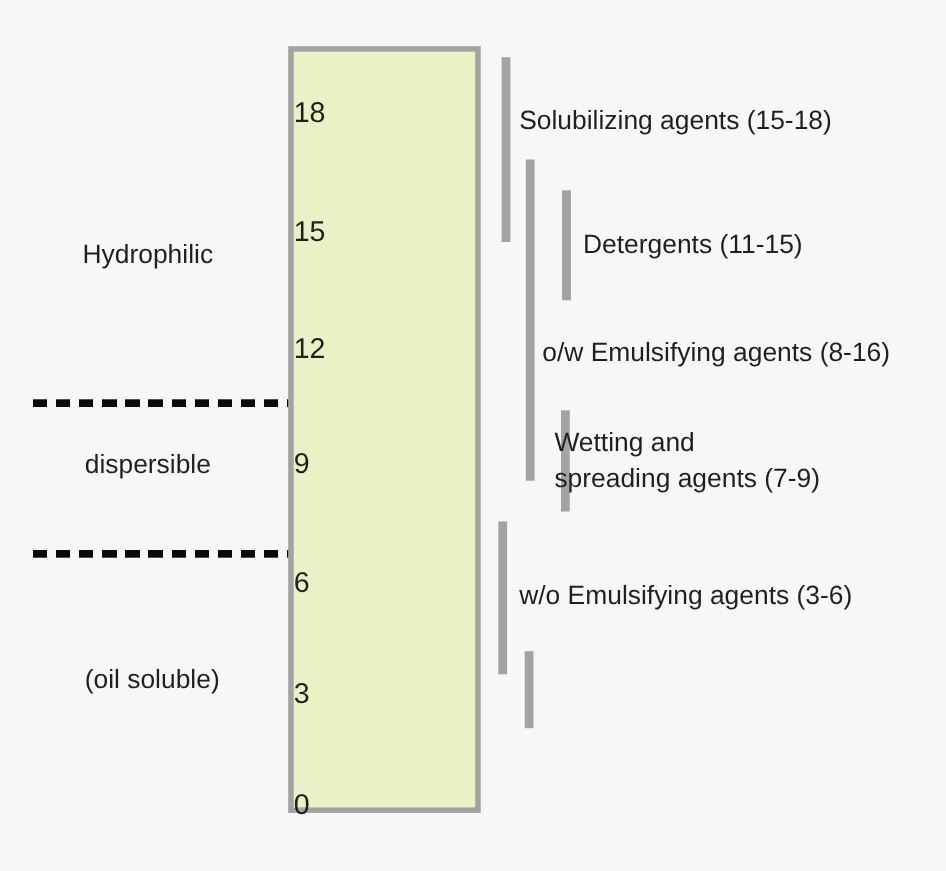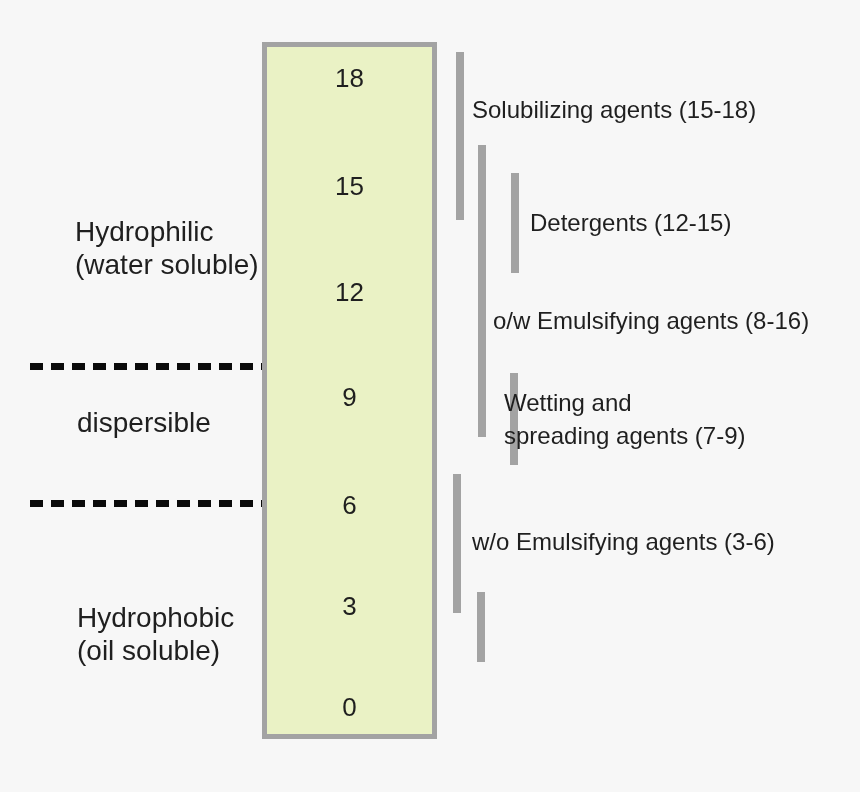--- a/index.html
+++ b/index.html
@@ -27,28 +27,27 @@
     position:absolute;
     left:262px;top:42px;
     width:175px;height:697px;
     background:var(--column-fill);
     border:5px solid var(--column-border);
     box-sizing:border-box;
   }
   .tick{
     position:absolute;
     left:0;width:100%;
-    text-align:center;
-    font-size:26px;line-height:30px;
+    font-size:26px;line-height:30px;margin-top:24px;
   }
   .t0{top:16px}.t1{top:124px}.t2{top:230px}.t3{top:335px}.t4{top:443px}.t5{top:544px}.t6{top:645px}
   
   .region{
     position:absolute;
-    font-size:28px;line-height:33px;
+    font-size:24px;line-height:33px;
     white-space:nowrap;
   }
   .region-1{left:75px;top:215px}
   .region-2{left:77px;top:406px}
   .region-3{left:77px;top:601px}
   
   .dashline{
     position:absolute;
     left:30px;width:232px;height:7px;
     background:repeating-linear-gradient(90deg,var(--dash) 0 13px,transparent 13px 21px);
@@ -91,42 +90,40 @@
     <span class="tick t1">15</span>
     <span class="tick t2">12</span>
     <span class="tick t3">9</span>
     <span class="tick t4">6</span>
     <span class="tick t5">3</span>
     <span class="tick t6">0</span>
   </div>
 
   <div class="region region-1">
     <div>Hydrophilic</div>
-    <div>(water soluble)</div>
   </div>
   <div class="region region-2">
     <div>dispersible</div>
   </div>
   <div class="region region-3">
-    <div>Hydrophobic</div>
     <div>(oil soluble)</div>
   </div>
 
   <div class="dashline dash-1"></div>
   <div class="dashline dash-2"></div>
 
   <div class="bar bar-solubilizing"></div>
   <div class="bar bar-ow"></div>
   <div class="bar bar-detergents"></div>
   <div class="bar bar-wetting"></div>
   <div class="bar bar-wo"></div>
   <div class="bar bar-antifoaming"></div>
 
   <div class="agent-label lab-solubilizing">Solubilizing agents (15-18)</div>
-  <div class="agent-label lab-detergents">Detergents (12-15)</div>
+  <div class="agent-label lab-detergents">Detergents (11-15)</div>
   <div class="agent-label lab-ow">o/w Emulsifying agents (8-16)</div>
   <div class="agent-label twoline lab-wetting">
     <div>Wetting and</div>
     <div>spreading agents (7-9)</div>
   </div>
   <div class="agent-label lab-wo">w/o Emulsifying agents (3-6)</div>
 
 </div>
 
 </body></html>

